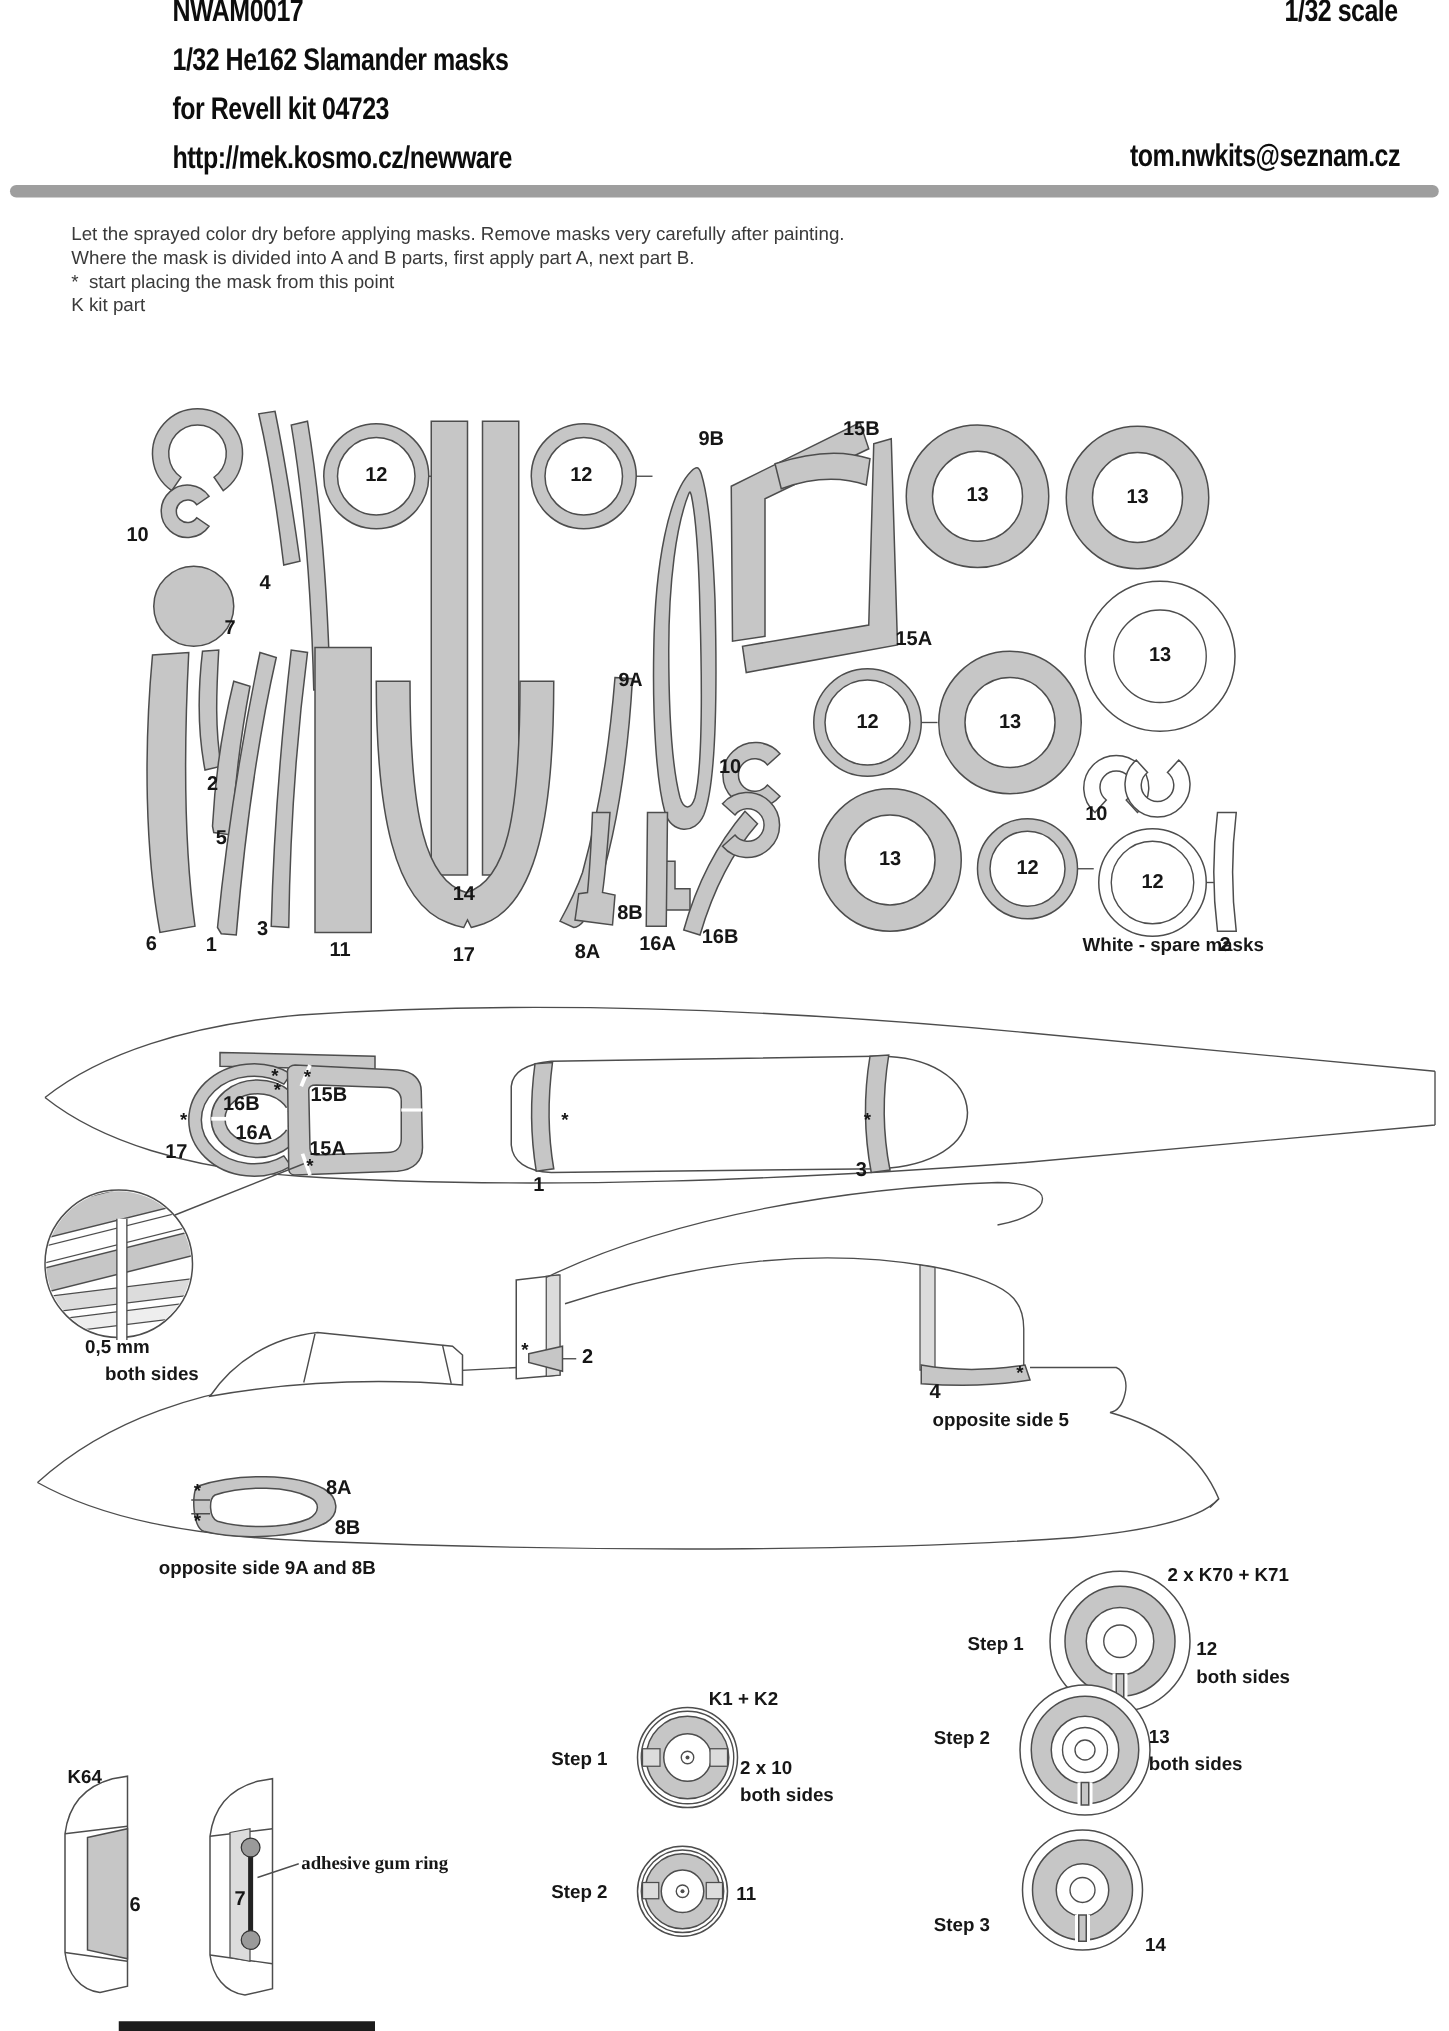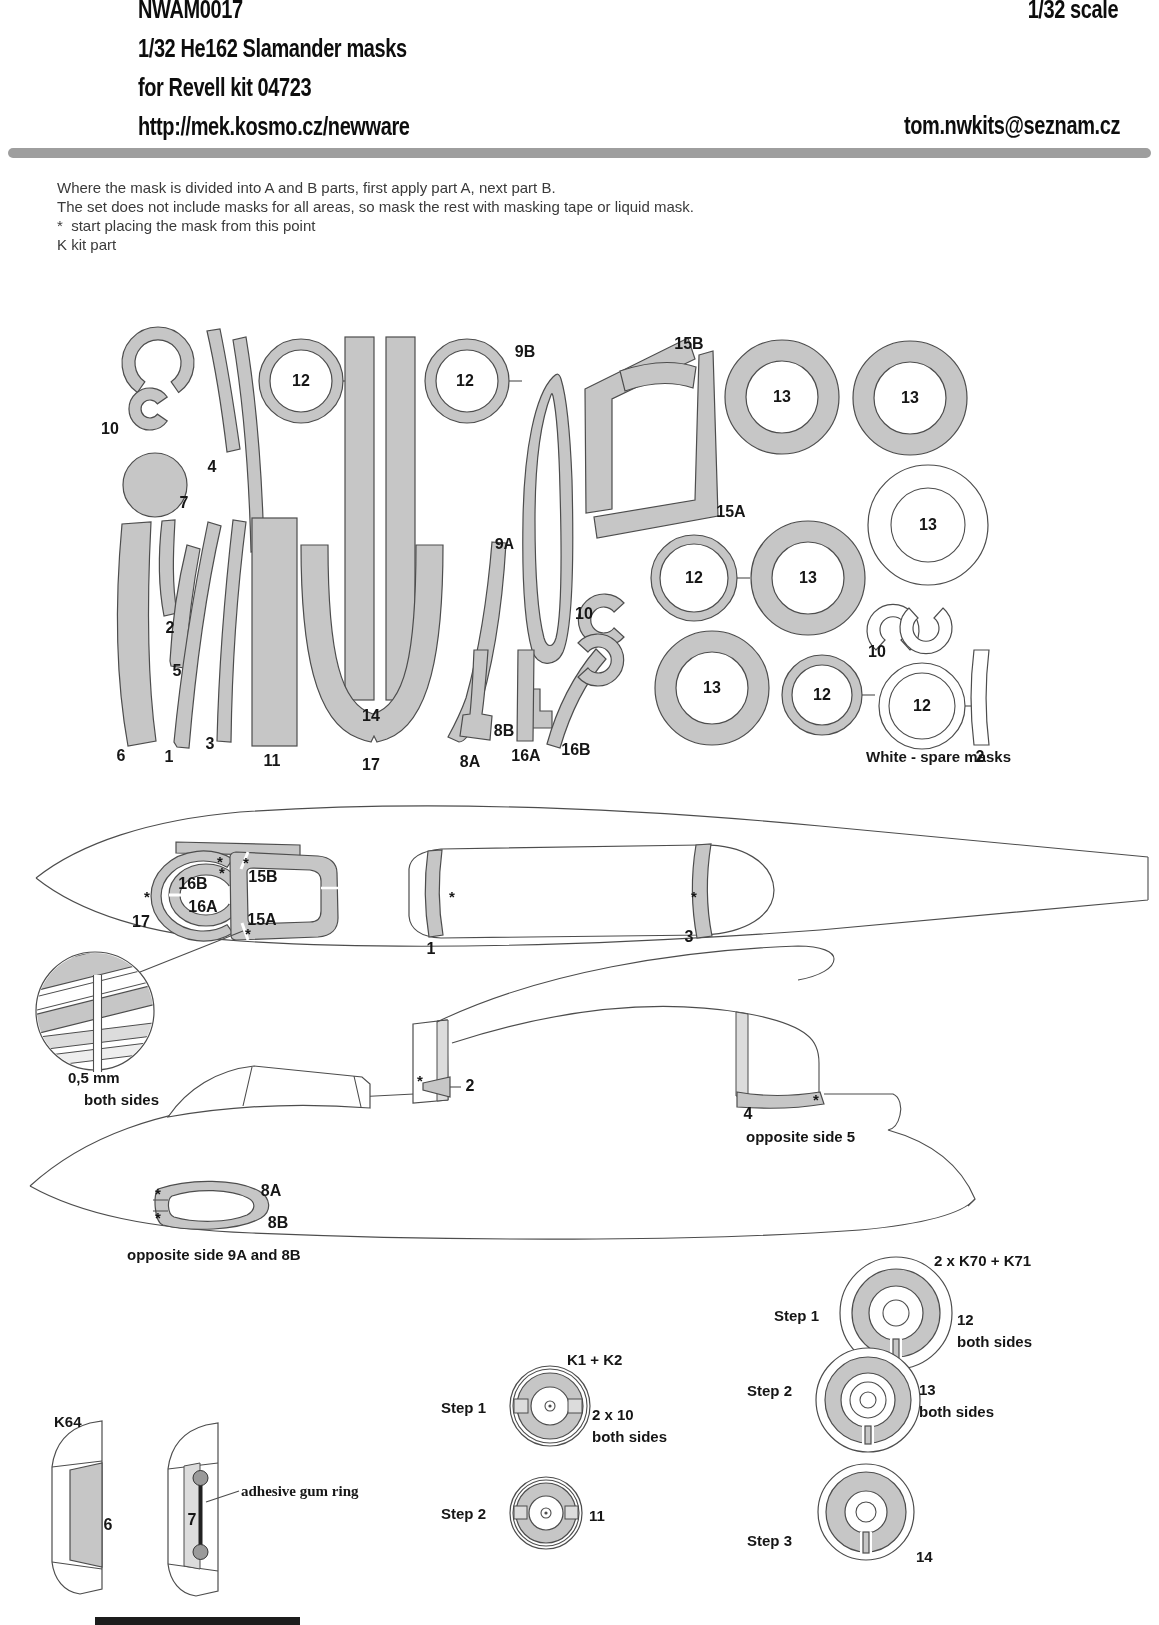--- a/index.html
+++ b/index.html
@@ -49,22 +49,22 @@
 
   <div class="hd code">NWAM0017</div>
   <div class="hd title">1/32 He162 Slamander masks</div>
   <div class="hd subtitle">for Revell kit 04723</div>
   <div class="hd url">http://mek.kosmo.cz/newware</div>
   <div class="hd scale">1/32 scale</div>
   <div class="hd email">tom.nwkits@seznam.cz</div>
   <div class="divider"></div>
 
   <div class="important">
+    <div class="imp-l">Let the sprayed color dry before applying masks. Remove masks very carefully after painting.</div>
     <div class="imp-l">Where the mask is divided into A and B parts, first apply part A, next part B.</div>
-    <div class="imp-l">The set does not include masks for all areas, so mask the rest with masking tape or liquid mask.</div>
     <div class="imp-l">*  start placing the mask from this point</div>
     <div class="imp-l">K kit part</div>
   </div>
 
   <svg class="art" width="1159" height="1625" viewBox="0 0 1159 1625">
     <defs>
       <clipPath id="dc">
           <circle cx="95" cy="1011" r="58"></circle>
         </clipPath>
     </defs>
@@ -237,21 +237,21 @@
       <rect x="95" y="1617" width="205" height="8" fill="#1c1c1c"></rect>
     </g>
   </svg>
 
   <div id="labels">
       <span class="pn" style="left: 110px; top: 429px;">10</span>
       <span class="pn" style="left: 212px; top: 467px;">4</span>
       <span class="pn" style="left: 184px; top: 503px;">7</span>
       <span class="pn" style="left: 301px; top: 381px;">12</span>
       <span class="pn" style="left: 465px; top: 381px;">12</span>
-      <span class="pn" style="left: 525px; top: 352px;">9B</span>
+      <span class="pn" style="left: 569px; top: 352px;">9B</span>
       <span class="pn" style="left: 689px; top: 344px;">15B</span>
       <span class="pn" style="left: 782px; top: 397px;">13</span>
       <span class="pn" style="left: 910px; top: 398px;">13</span>
       <span class="pn" style="left: 504px; top: 545px; font-family: Liberation Mono, monospace;">9A</span>
       <span class="pn" style="left: 731px; top: 512px;">15A</span>
       <span class="pn" style="left: 928px; top: 525px;">13</span>
       <span class="pn" style="left: 170px; top: 628px;">2</span>
       <span class="pn" style="left: 177px; top: 671px;">5</span>
       <span class="pn" style="left: 694px; top: 578px;">12</span>
       <span class="pn" style="left: 808px; top: 578px;">13</span>

